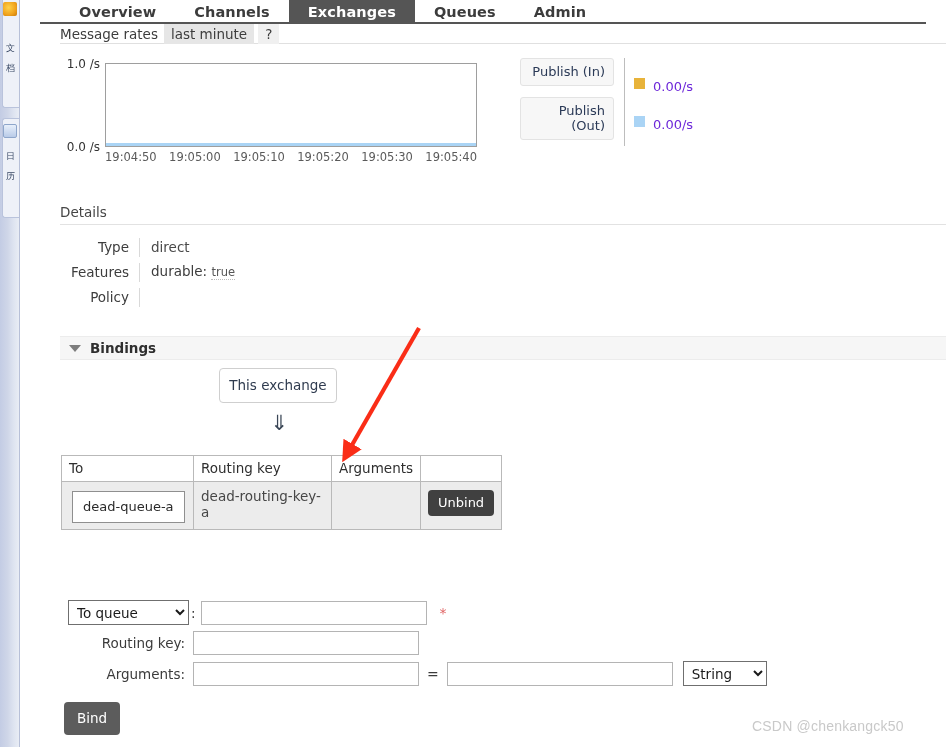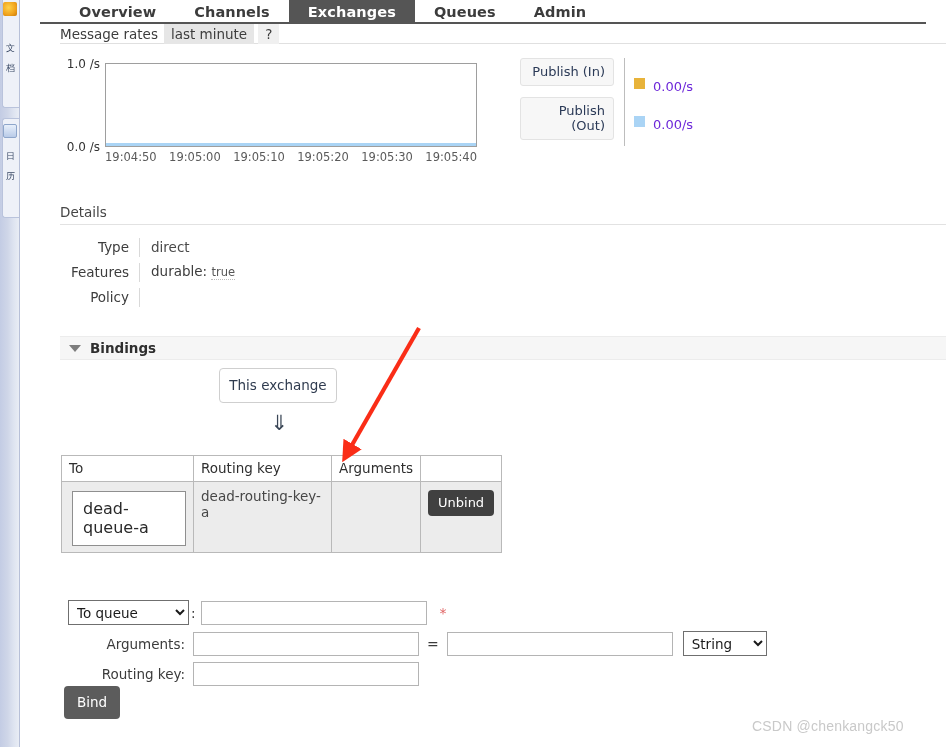--- a/index.html
+++ b/index.html
@@ -336,21 +336,21 @@
   }
   .col-to     { width: 132px; }
   .col-rk     { width: 138px; }
   .col-args   { width: 80px; }
   .col-act    { width: 71px; }
   .queue-pill {
     display: inline-block;
     background: #ffffff;
     border: 1px solid #8f8f8f;
     padding: 7px 10px 8px 10px;
-    font-size: 16px;
+    font-size: 13px;
     color: #2a2a2a;
     margin: 3px 0 0 3px;
     cursor: pointer;
   }
   .unbind-btn {
     display: inline-block;
     background: #404040;
     color: #ffffff;
     font-size: 13px;
     border: none;
@@ -411,21 +411,21 @@
     font-size: 14px;
     padding-left: 13px;
   }
   .equals {
     font-size: 14px;
     color: #3b3b3b;
     padding: 0 8px;
   }
   .bind-btn {
     position: absolute;
-    left: 64px; top: 686px;
+    left: 64px; top: 702px;
     background: #5c5c5c;
     color: #ffffff;
     border: none;
     border-radius: 4px;
     font-size: 13.5px;
     font-family: inherit;
     padding: 8px 13px 9px 13px;
     cursor: pointer;
   }
 
@@ -571,36 +571,36 @@
       <select class="ui-select sel-toqueue">
         <option>To queue</option>
         <option>To exchange</option>
       </select>
       <span class="colon">:</span>
       <input class="ui-input inp-main" type="text" value="" style="">
       <span class="req-star">*</span>
     </div>
 
     <div class="form-row">
+      <div class="form-label">Routing key:</div>
+      <input class="ui-input inp-main" type="text" value="" style="">
+    </div>
+
+    <div class="form-row">
       <div class="form-label">Arguments:</div>
       <input class="ui-input inp-main" type="text" value="" style="">
       <span class="equals">=</span>
       <input class="ui-input inp-argval" type="text" value="" style="">
       <select class="ui-select sel-string" style="margin-left:10px;">
         <option>String</option>
         <option>Number</option>
         <option>Boolean</option>
         <option>List</option>
       </select>
     </div>
-
-    <div class="form-row">
-      <div class="form-label">Routing key:</div>
-      <input class="ui-input inp-main" type="text" value="" style="">
-    </div>
   </div>
 
   <button class="bind-btn">Bind</button>
 
   <svg class="annot-arrow" viewBox="0 0 100 150">
     <defs>
       <marker id="redhead" markerWidth="5" markerHeight="5" refX="2.2" refY="2.5" orient="auto">
         <path d="M0,0 L5,2.5 L0,5 Z" fill="#fa2d17"></path>
       </marker>
     </defs>

